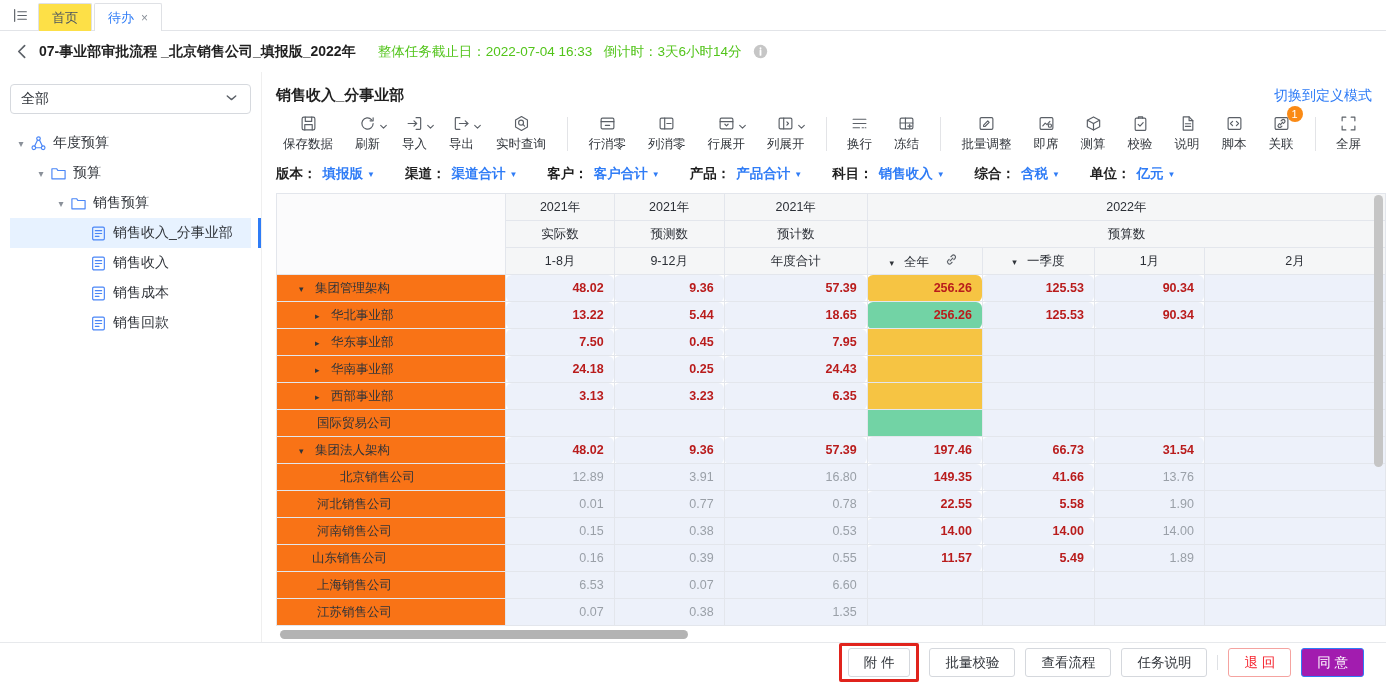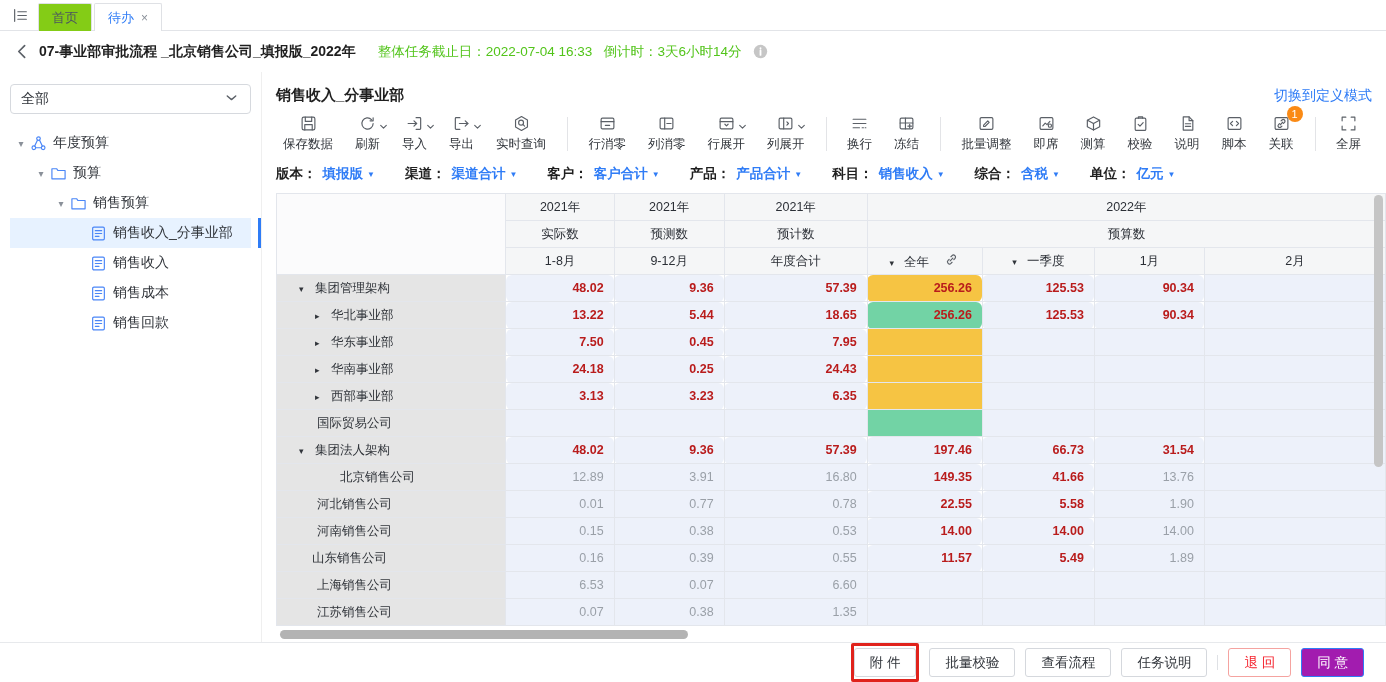--- a/index.html
+++ b/index.html
@@ -5,21 +5,21 @@
   * { box-sizing: border-box; margin: 0; padding: 0; }
   html,body { width:1386px; height:682px; overflow:hidden; background:#fff;
     font-family:"Liberation Sans","DejaVu Sans",sans-serif; color:#262626; }
   .app { width:1386px; height:682px; display:flex; flex-direction:column; background:#fff; }
 
   
   .tabbar { height:31px; display:flex; align-items:flex-end; border-bottom:1px solid #e2e4e8; background:#fff; padding-left:8px; }
   .collapse-btn { display:flex; align-items:center; justify-content:center; width:24px; height:24px; margin-bottom:3px; cursor:pointer; }
   .tabs { display:flex; align-items:flex-end; margin-left:6px; }
   .tab { display:flex; align-items:center; gap:7px; height:28px; padding:0 13px; font-size:13px; color:#4b5560;
-    border:1px solid #dfe1e5; border-bottom:none; background:#84cc16; border-radius:2px 2px 0 0; margin-right:2px; cursor:pointer; position:relative; top:1px; }
+    border:1px solid #dfe1e5; border-bottom:none; background:#fde047; border-radius:2px 2px 0 0; margin-right:2px; cursor:pointer; position:relative; top:1px; }
   .tab.active { color:#2f7cf6; z-index:2; background:#fff; }
   .tab .close { color:#8a9099; font-size:12px; }
 
   
   .crumb { height:41px; display:flex; align-items:center; padding:0 14px; gap:8px; }
   .back-ic { display:flex; align-items:center; cursor:pointer; }
   .crumb-title { font-size:14px; font-weight:700; color:#1f1f1f; }
   .deadline { font-size:13.5px; color:#52c41a; margin-left:14px; }
   .deadline b { font-weight:400; }
   .info-dot { margin-left:2px; display:flex; align-items:center; cursor:pointer; }
@@ -59,38 +59,38 @@
   .filter .f-label { color:#1f1f1f; }
   .filter .f-value { color:#2f7cf6; margin-left:6px; cursor:pointer; }
   .filter .f-caret { color:#2f7cf6; font-size:8px; margin-left:4px; cursor:pointer; }
 
   
   .grid-wrap { position:relative; margin-left:14px; flex:1; overflow:hidden; }
   table.grid { border-collapse:collapse; table-layout:fixed; }
   .grid th, .grid td { border:1px solid #e3e6ec; height:27px; font-size:12.5px; font-weight:400; padding:0 10px; white-space:nowrap; overflow:hidden; }
   .grid thead th { background:#f5f6f7; text-align:center; color:#2b2f36; }
   .grid th.corner { background:#fbfbfc; }
-  .grid td.rlabel { background:#e5e5e5; text-align:left; color:#30343a; }
+  .grid td.rlabel { background:#f97316; text-align:left; color:#30343a; }
   .grid td.val { background:#edf1fa; text-align:right; color:#3a3f46; }
   .grid td.val.b { font-weight:700; color:#b91c1c;border-radius:6px; }
   .grid td.val.m { color:#9aa0a8; }
   .grid td.val.bg-yellow { background:#f6c443; }
   .grid td.val.bg-green  { background:#72d3a5; }
   .row-caret { display:inline-block; width:16px; font-size:9px; color:#30343a; }
   .h-caret { font-size:9px; color:#30343a; margin-right:10px; }
   .h-link { display:inline-flex; margin-left:14px; vertical-align:-2px; }
   .hscroll { position:absolute; left:4px; bottom:3px; width:408px; height:9px; border-radius:5px; background:#b3b3b3; cursor:pointer; }
   .vscroll { position:absolute; right:3px; top:2px; width:9px; height:272px; border-radius:5px; background:#c5c5c5; cursor:pointer; }
 
   
   .footer { height:40px; border-top:1px solid #e7e9ec; display:flex; align-items:center; justify-content:flex-end; gap:10px; padding-right:22px; background:#fff; }
   .btn { height:29px; padding:0 15px; font-size:13.5px; border:1px solid #d5d8dd; border-radius:3px; background:#fff; color:#30343a; cursor:pointer; white-space:nowrap; }
   .btn.danger { color:#f5222d; border-color:#f5a3a0; }
   .btn.primary { color:#fff; background:#a21caf; border-color:#2f7cf6; }
-  .red-box { border:3px solid #e0231c; border-radius:2px; padding:2px 0; display:inline-flex; }
+  .red-box { border:3px solid #e0231c; border-radius:2px; padding:2px 6px; display:inline-flex; }
   .foot-sep { width:1px; height:15px; background:#dfe1e5; }
 
   svg.ic { stroke:#5b6067; fill:none; stroke-width:1.1; stroke-linecap:round; stroke-linejoin:round; }
   svg.ic.blue { stroke:#4a86f7; }
 </style>
 </head>
 <body>
 
 <div class="app">
 

